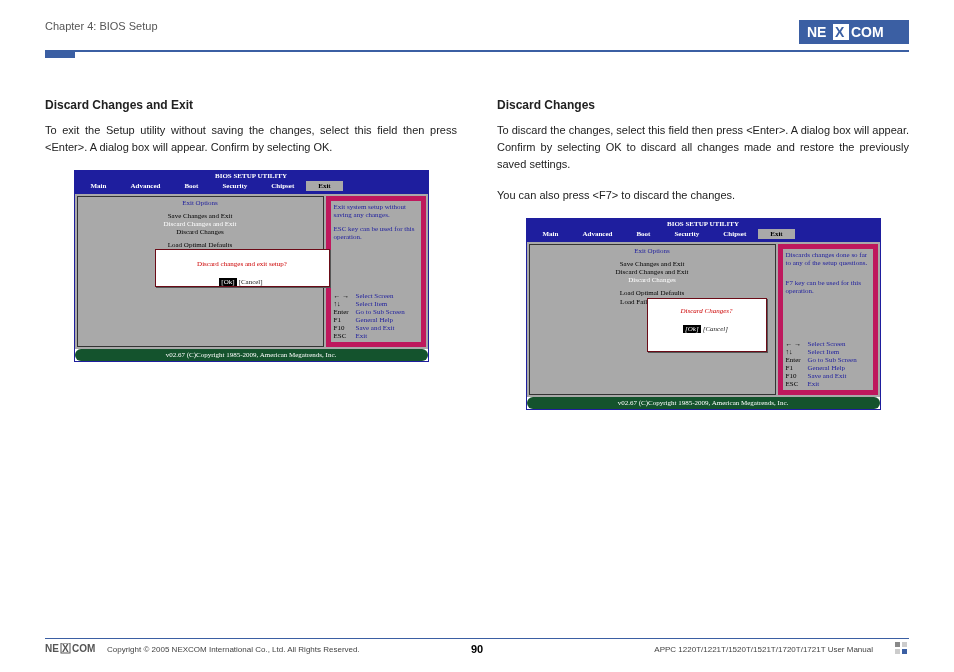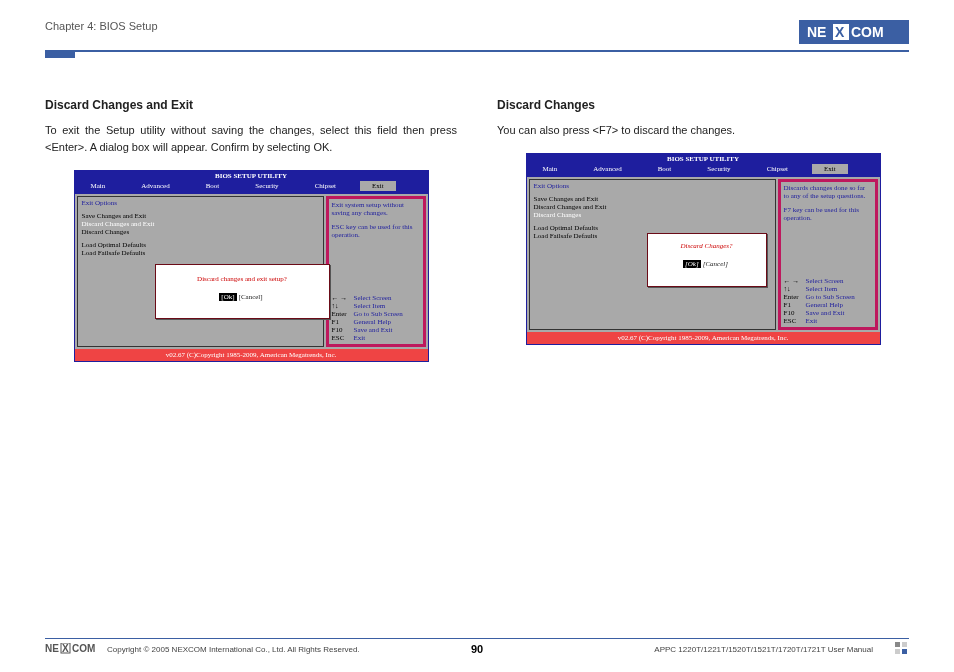--- a/index.html
+++ b/index.html
@@ -69,21 +69,22 @@
     color: #fff;
     text-align: center;
     font-weight: bold;
     padding: 1px 0;
     font-size: 7px;
   }
   .bios-tabs {
     background: #1e1e9e;
     display: flex;
     padding: 0 4px 3px 4px;
-    gap: 12px;
+    gap: 0;
+    font-weight: bold;
   }
   .bios-tab {
     color: #fff;
     padding: 1px 12px;
     font-size: 7px;
   }
   .bios-tab.active {
     background: #a9a9a9;
     color: #000;
   }
@@ -92,61 +93,63 @@
     display: flex;
     height: 155px;
     position: relative;
   }
   .bios-left {
     flex: 1;
     border: 1px solid #333;
     margin: 2px 1px 2px 2px;
     padding: 2px 4px;
     position: relative;
+    text-align: center;
   }
   .bios-right {
     width: 100px;
-    border: 3px solid #be185d;
+    border: 5px solid #be185d;
     margin: 2px 2px 2px 1px;
     padding: 2px 3px;
     color: #1e1e9e;
     display: flex;
     flex-direction: column;
   }
   .opt-title { color: #1e1e9e; }
   .opt-group { margin-top: 5px; }
   .opt-item { color: #000; }
   .opt-item.sel { color: #fff; }
   .bios-help { color: #1e1e9e; }
   .bios-keys { margin-top: auto; }
   .bios-keys .krow { display: flex; }
   .bios-keys .k { width: 22px; color: #000; }
   .bios-keys .d { color: #1e1e9e; }
   .dialog {
     position: absolute;
     background: #fff;
     border: 1px solid #6b0b17;
     left: 80px;
-    top: 70px;
+    top: 55px;
     width: 175px;
-    padding: 10px 4px 17px 4px;
+    padding: 10px 4px 0 4px;
     text-align: center;
     box-shadow: 1px 1px 0 #555;
   }
   .dialog.small { width: 120px; left: 120px; top: 56px; padding: 8px 4px 18px 4px; font-style: italic; }
   .dialog .dq { color: #c00; font-size: 7px; margin-bottom: 10px; }
   .dialog .dbtns { display: flex; justify-content: center; font-size: 7px; }
   .dbtn { padding: 0 2px; }
   .dbtn.sel { background: #000; color: #fff; }
   .bios-foot {
-    background: #ef4444;
+    background: #14532d;
     color: #fff;
     text-align: center;
     font-size: 7px;
     padding: 2px 0;
+    border-radius: 6px;
   }
 
   .footer {
     position: absolute;
     left: 45px;
     right: 45px;
     bottom: 16px;
   }
   .footer-rule { height: 1.5px; background: #3b5fa3; margin-bottom: 3px; }
   .footer-row {
@@ -245,20 +248,21 @@
               <span class="dbtn">[Cancel]</span>
             </div>
           </div>
         </div>
         <div class="bios-foot">v02.67 (C)Copyright 1985-2009, American Megatrends, Inc.</div>
       </div>
     </div>
 
     <div class="col">
       <h3>Discard Changes</h3>
+      <p>To discard the changes, select this field then press &lt;Enter&gt;. A dialog box will appear. Confirm by selecting OK to discard all changes made and restore the previously saved settings.</p>
       <p>You can also press &lt;F7&gt; to discard the changes.</p>
 
       <div class="bios">
         <div class="bios-title">BIOS SETUP UTILITY</div>
         <div class="bios-tabs">
           <div class="bios-tab">Main</div>
           <div class="bios-tab">Advanced</div>
           <div class="bios-tab">Boot</div>
           <div class="bios-tab">Security</div>
           <div class="bios-tab">Chipset</div>
@@ -272,21 +276,21 @@
               <div class="opt-item">Discard Changes and Exit</div>
               <div class="opt-item sel">Discard Changes</div>
             </div>
             <div class="opt-group">
               <div class="opt-item">Load Optimal Defaults</div>
               <div class="opt-item">Load Failsafe Defaults</div>
             </div>
           </div>
           <div class="bios-right">
             <div class="bios-help">Discards changes done so far to any of the setup questions.</div>
-            <div class="bios-help" style="margin-top:6px">F7 key can be used for this operation.</div>
+            <div class="bios-help" style="margin-top:12px">F7 key can be used for this operation.</div>
             <div class="bios-keys">
               <div class="krow">
                   <span class="k">← →</span>
                   <span class="d">Select Screen</span>
                 </div>
               <div class="krow">
                   <span class="k">↑↓</span>
                   <span class="d">Select Item</span>
                 </div>
               <div class="krow">

